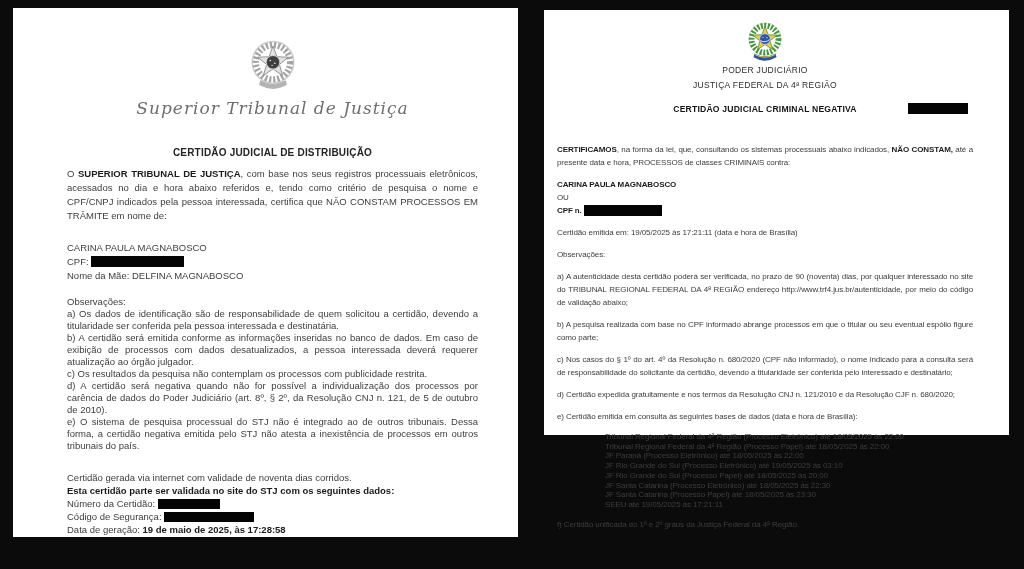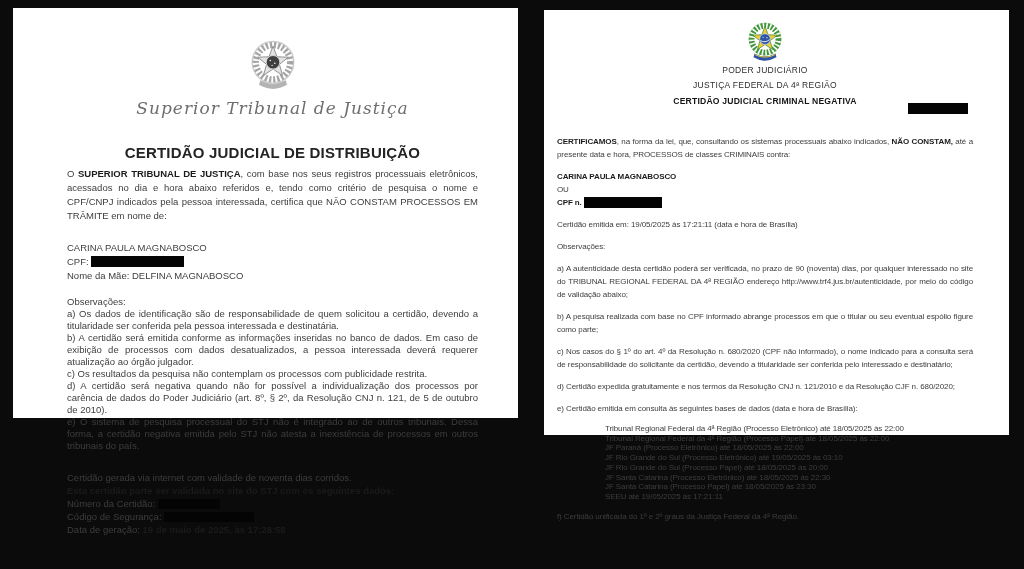--- a/index.html
+++ b/index.html
@@ -6,45 +6,45 @@
   body {
     width:1024px; height:569px; background:#0b0b0b; position:relative;
     overflow:hidden; font-family:"Liberation Sans", sans-serif;
   }
   .page { position:absolute; background:#ffffff; color:#3d3d3d; box-sizing:border-box; }
   .b { font-weight:bold; color:#1b1b1b; }
   .jp { text-align:justify; }
   .bar { display:inline-block; background:#040404; vertical-align:-2px; }
 
   
-  #page-left { left:13px; top:8px; width:505px; height:410px; padding:0 40px 0 54px; font-size:9.5px; }
+  #page-left { left:13px; top:8px; width:505px; height:529px; padding:0 40px 0 54px; font-size:9.5px; }
   .l-emblem { display:block; margin:29px auto 0; width:56px; height:56px; }
   .l-script { text-align:center; font-family:"DejaVu Serif", serif; font-style:italic;
               font-size:17px; color:#6e6e6e; margin-top:3px; line-height:25px; letter-spacing:1px; }
-  .l-title { text-align:center; font-weight:bold; font-size:15px; color:#242424;
+  .l-title { text-align:center; font-weight:bold; font-size:10px; color:#242424;
              margin-top:26px; line-height:12px; letter-spacing:0.2px; }
   .l-intro { margin:8px 0 0; line-height:14px; }
   .l-nameblock { margin-top:18px; line-height:14px; }
   .l-nameblock div { margin:0; }
   .l-obs-title { margin-top:13px; line-height:12px; }
   .l-obs p { margin:0; line-height:12px; }
   .l-validity { margin-top:20px; line-height:12.3px; }
   .l-val div { margin:0; line-height:13px; }
   .bar-cpf-l { width:93px; height:11px; }
   .bar-num  { width:62px; height:10px; }
   .bar-code { width:90px; height:10px; }
 
   
   #page-right { left:544px; top:10px; width:465px; height:425px; padding:0 36px 0 13px;
                 font-size:8px; letter-spacing:-0.1px; }
   .r-emblem { display:block; margin:10px auto 0; width:44px; height:44px; }
   .r-org { text-align:center; font-size:8.5px; color:#2e2e2e; line-height:12px; letter-spacing:0.3px; margin:0; }
   .r-org2 { margin-top:3px; }
   .r-title { text-align:center; font-size:8.6px; font-weight:bold; color:#151515;
-             line-height:12px; margin-top:4px; letter-spacing:0.2px; }
+             line-height:12px; margin-top:12px; letter-spacing:0.2px; }
   .r-redact { position:absolute; left:364px; top:93px; width:60px; height:11px; background:#040404; }
   .r-body { margin-top:28px; }
   .rp { margin:0 0 9px; line-height:13px; }
   .r-nb { margin:0 0 9px; line-height:13px; }
   .r-nb div { margin:0; }
   .r-list { margin:0 0 8px 48px; line-height:9.7px; }
   .r-list div { margin:0; white-space:nowrap; }
   .bar-cpf-r { width:78px; height:11px; vertical-align:-3px; }
 </style>
 </head>

